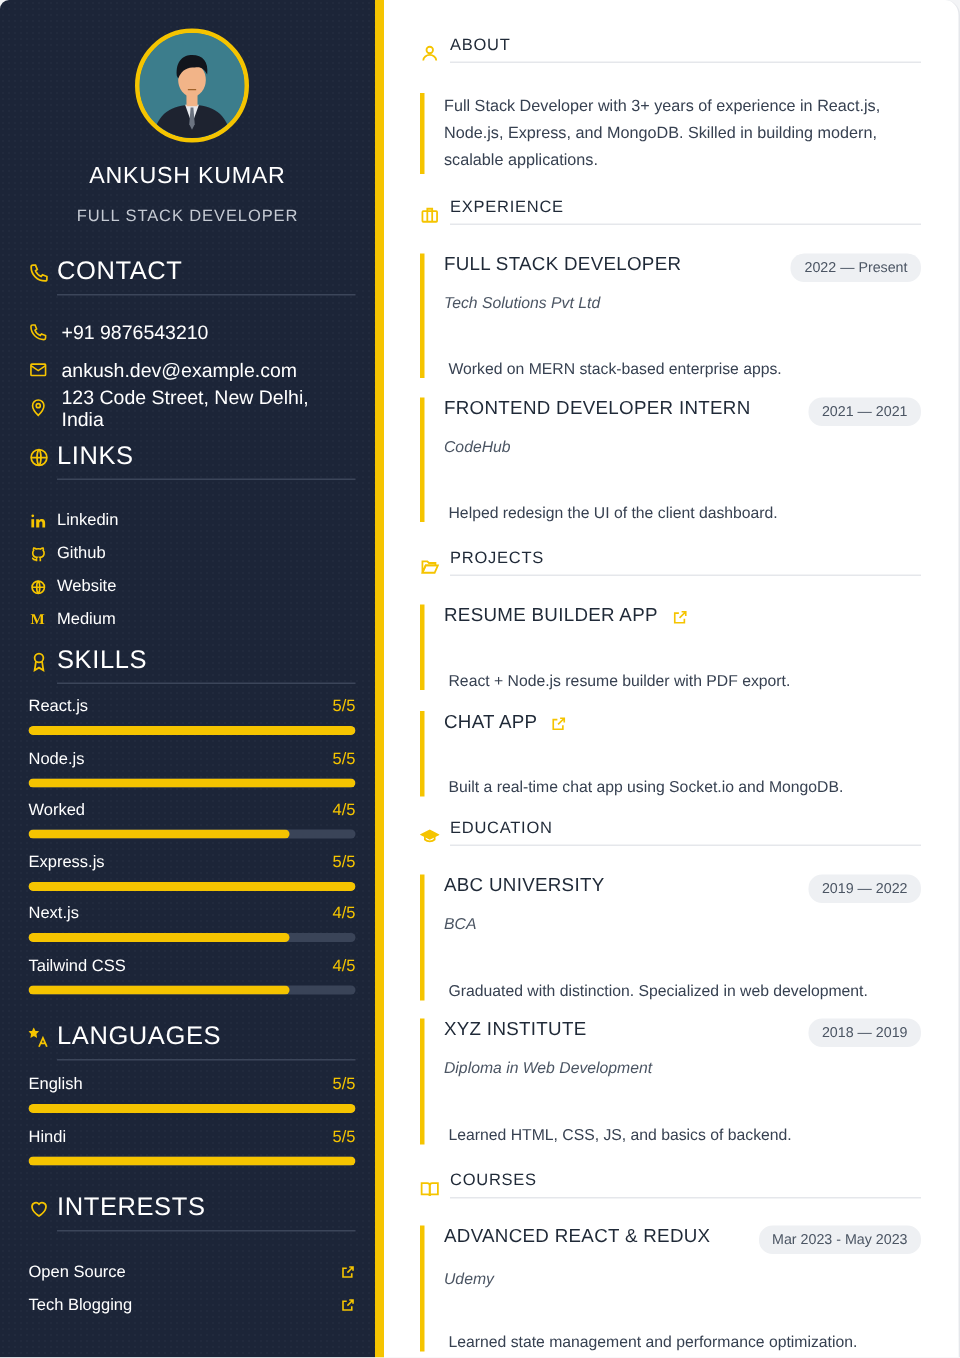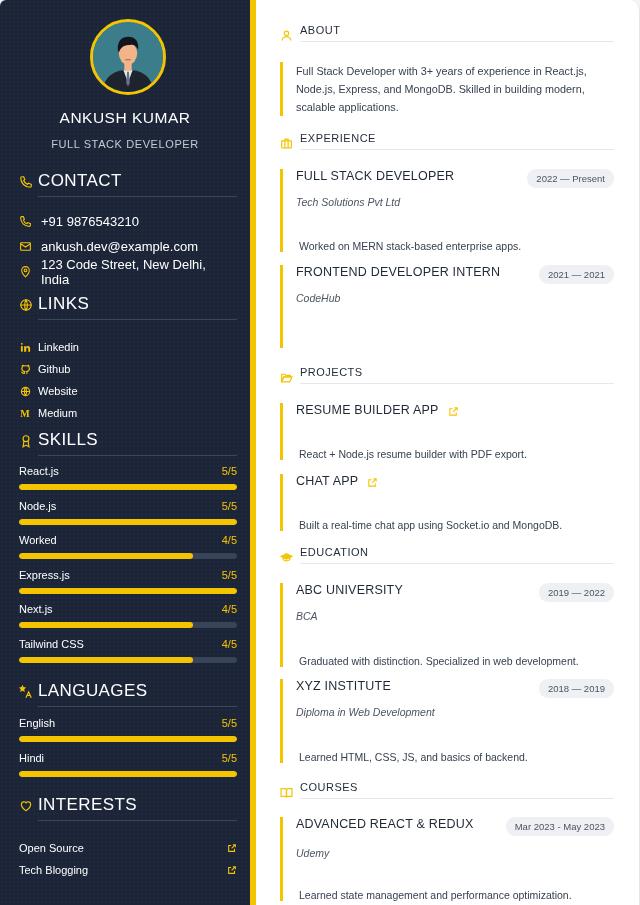--- a/index.html
+++ b/index.html
@@ -344,20 +344,21 @@
       </div>
       <div class="e-sub">Tech Solutions Pvt Ltd</div>
       <div class="e-desc">Worked on MERN stack-based enterprise apps.</div>
     </div>
     <div class="entry" style="top:265px; height:83px;">
       <div class="e-top">
         <span class="e-title">FRONTEND DEVELOPER INTERN</span>
         <span class="badge">2021 — 2021</span>
       </div>
       <div class="e-sub">CodeHub</div>
+      <div class="e-desc">Helped redesign the UI of the client dashboard.</div>
     </div>
 
     <section class="m-section" style="top:366px;">
       <div class="m-head">
         <span class="ic">
           <svg viewBox="0 0 24 24" fill="none" stroke="currentColor" stroke-width="2.2">
               <path d="M3 6h6l2 2h8v3H7l-4 9z"></path>
               <path d="M3 20l4-9h15l-4 9z"></path>
             </svg>
         </span>

